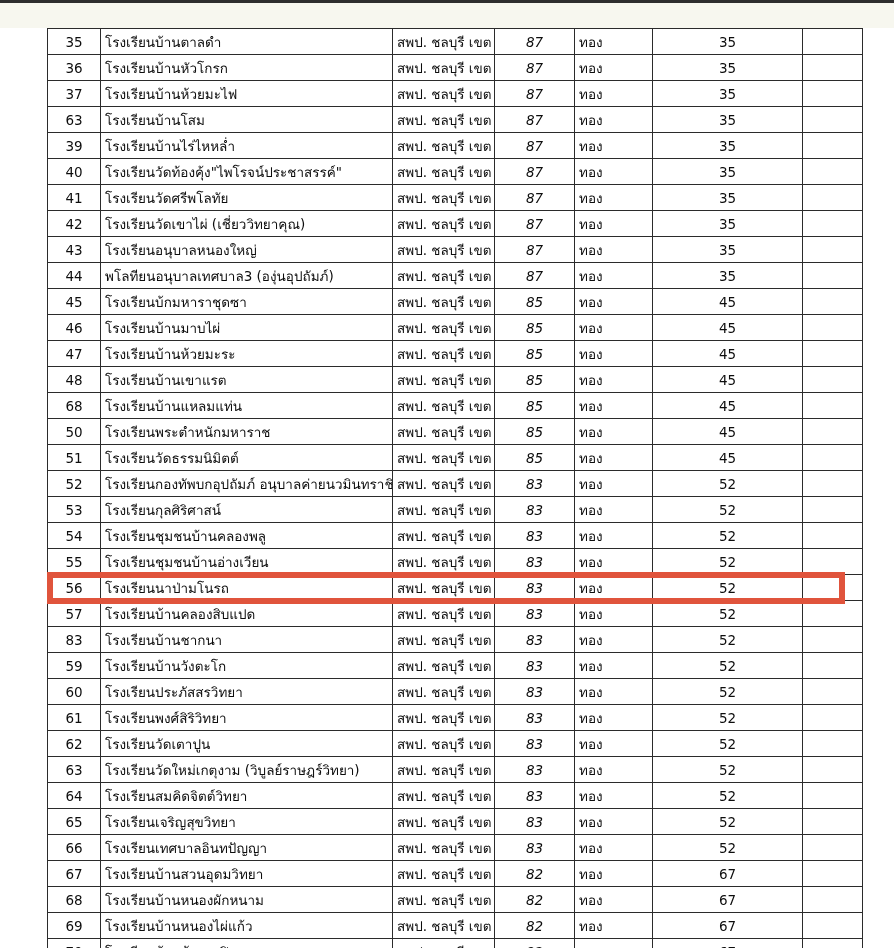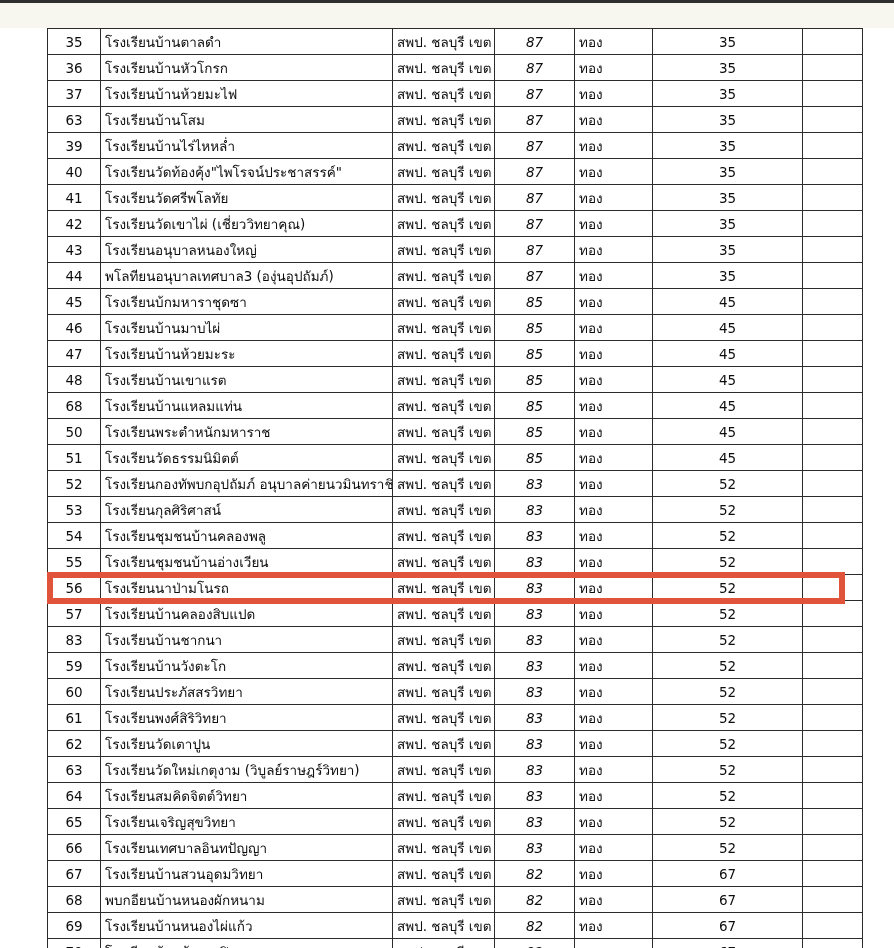--- a/index.html
+++ b/index.html
@@ -406,21 +406,21 @@
           <td class="no">67</td>
           <td class="school">โรงเรียนบ้านสวนอุดมวิทยา</td>
           <td class="area">สพป. ชลบุรี เขต 1</td>
           <td class="score">82</td>
           <td class="medal">ทอง</td>
           <td class="rank">67</td>
           <td class="blank"></td>
         </tr>
         <tr>
           <td class="no">68</td>
-          <td class="school">พบกอียนบ้านหนองผักหนาม</td>
+          <td class="school">โรงเรียนบ้านหนองผักหนาม</td>
           <td class="area">สพป. ชลบุรี เขต 1</td>
           <td class="score">82</td>
           <td class="medal">ทอง</td>
           <td class="rank">67</td>
           <td class="blank"></td>
         </tr>
         <tr>
           <td class="no">69</td>
           <td class="school">โรงเรียนบ้านหนองไผ่แก้ว</td>
           <td class="area">สพป. ชลบุรี เขต 1</td>

